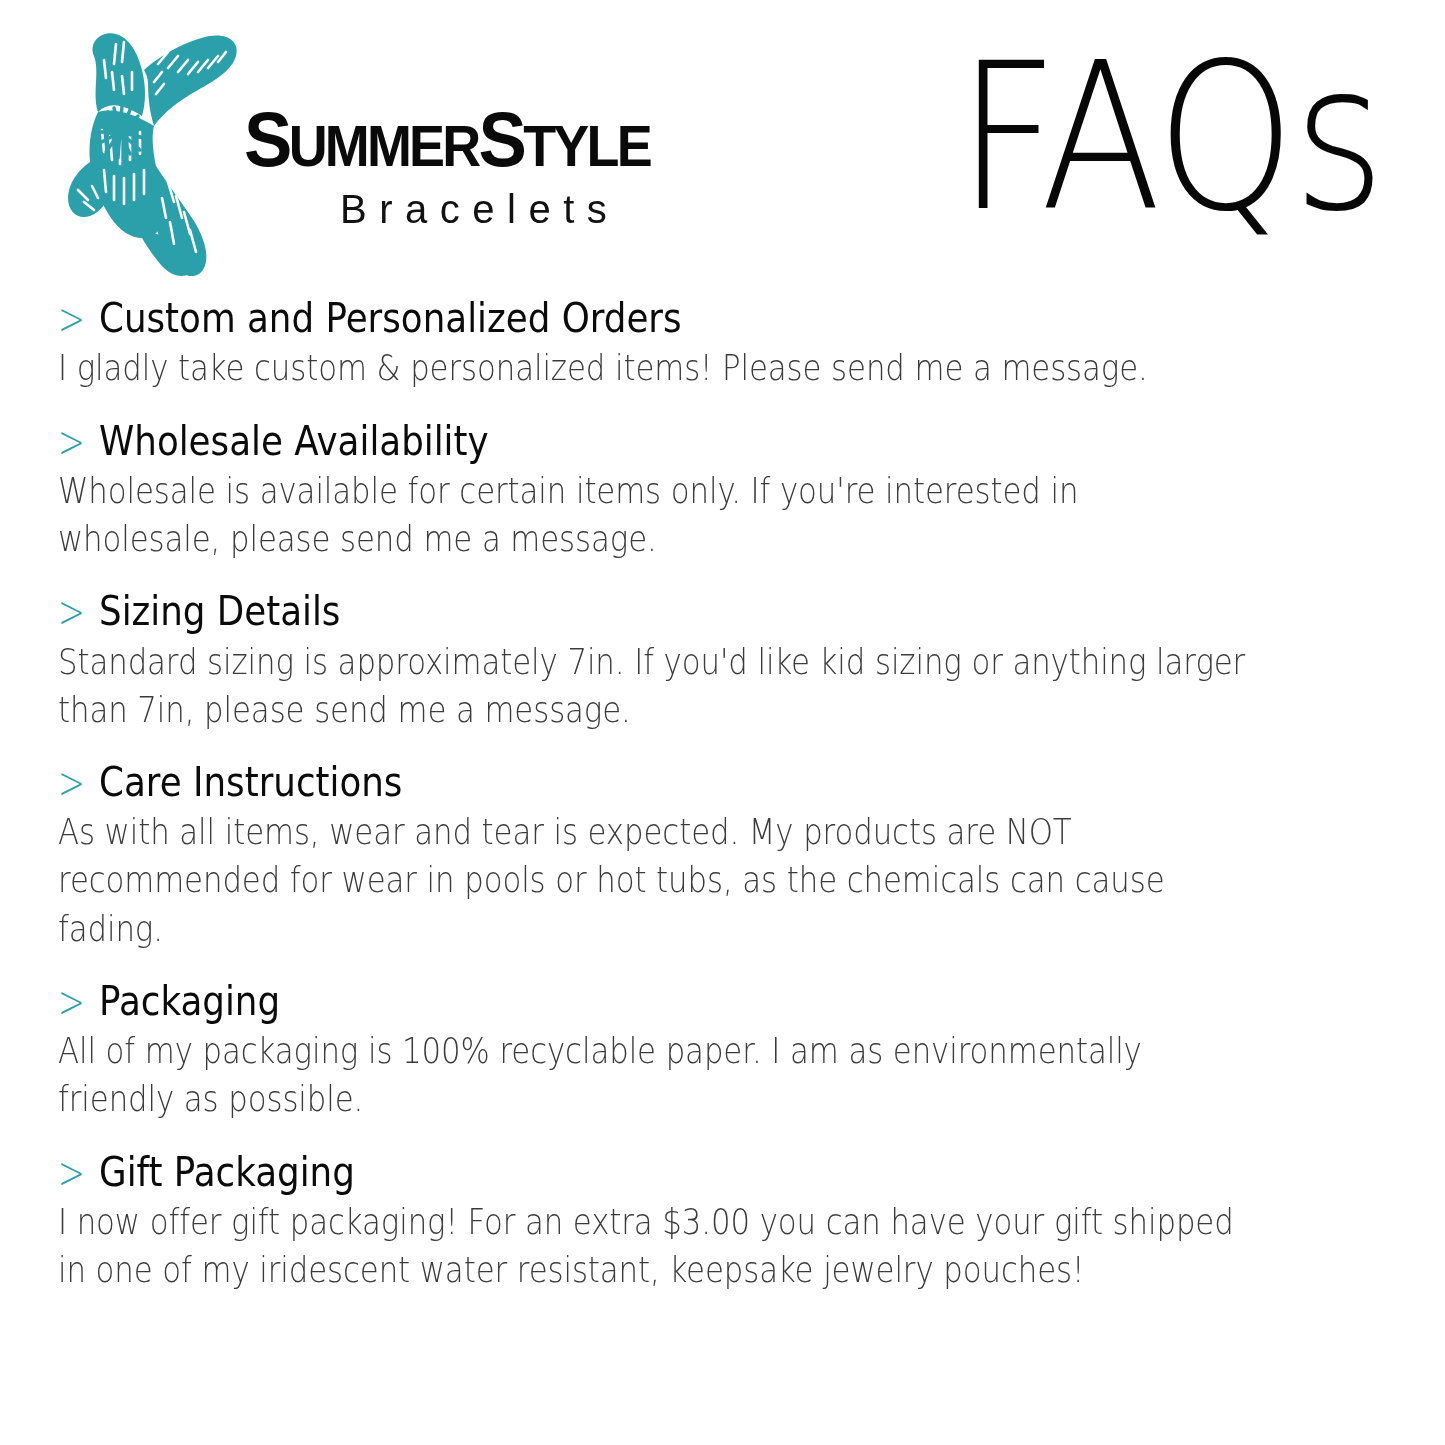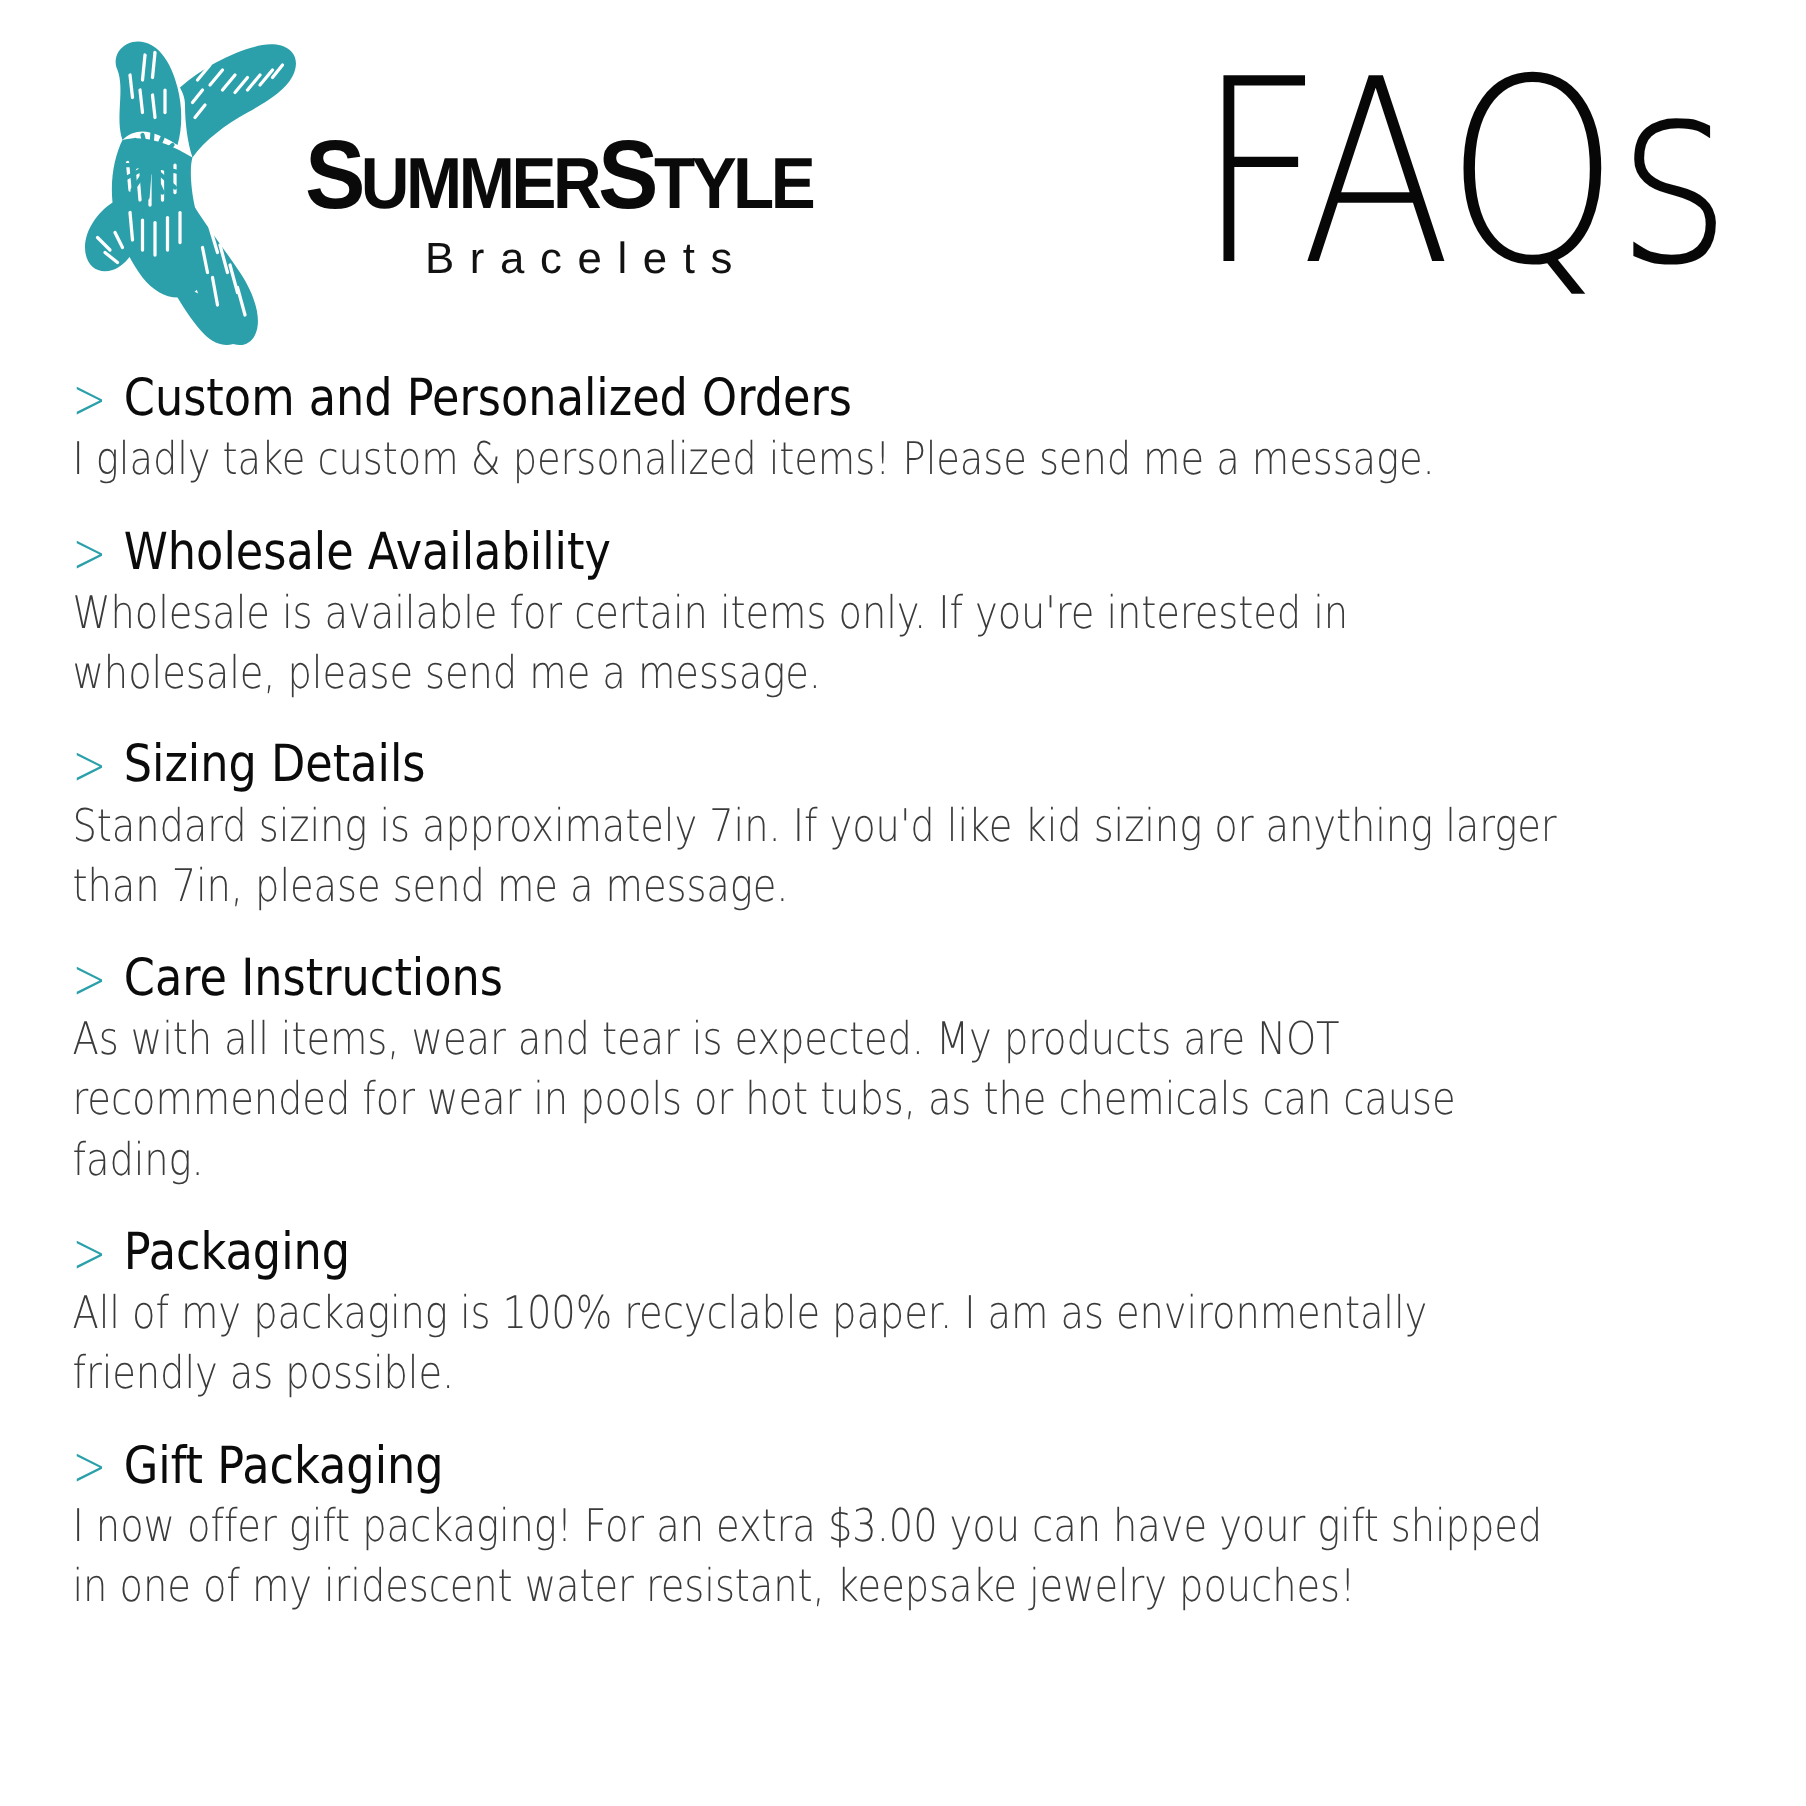--- a/index.html
+++ b/index.html
@@ -72,21 +72,21 @@
     letter-spacing: -4px;
   }
   .wordmark .sm {
     font-size: 58px;
     letter-spacing: -3px;
   }
 
   .subwordmark {
     font-family: "Liberation Sans", sans-serif;
     font-weight: 300;
-    font-size: 35px;
+    font-size: 40px;
     letter-spacing: 12.5px;
     color: #121212;
     margin: 14px 0 0 96px;
     white-space: nowrap;
   }
 
   .faq-title {
     position: absolute;
     right: 62px;
     top: 36px;

